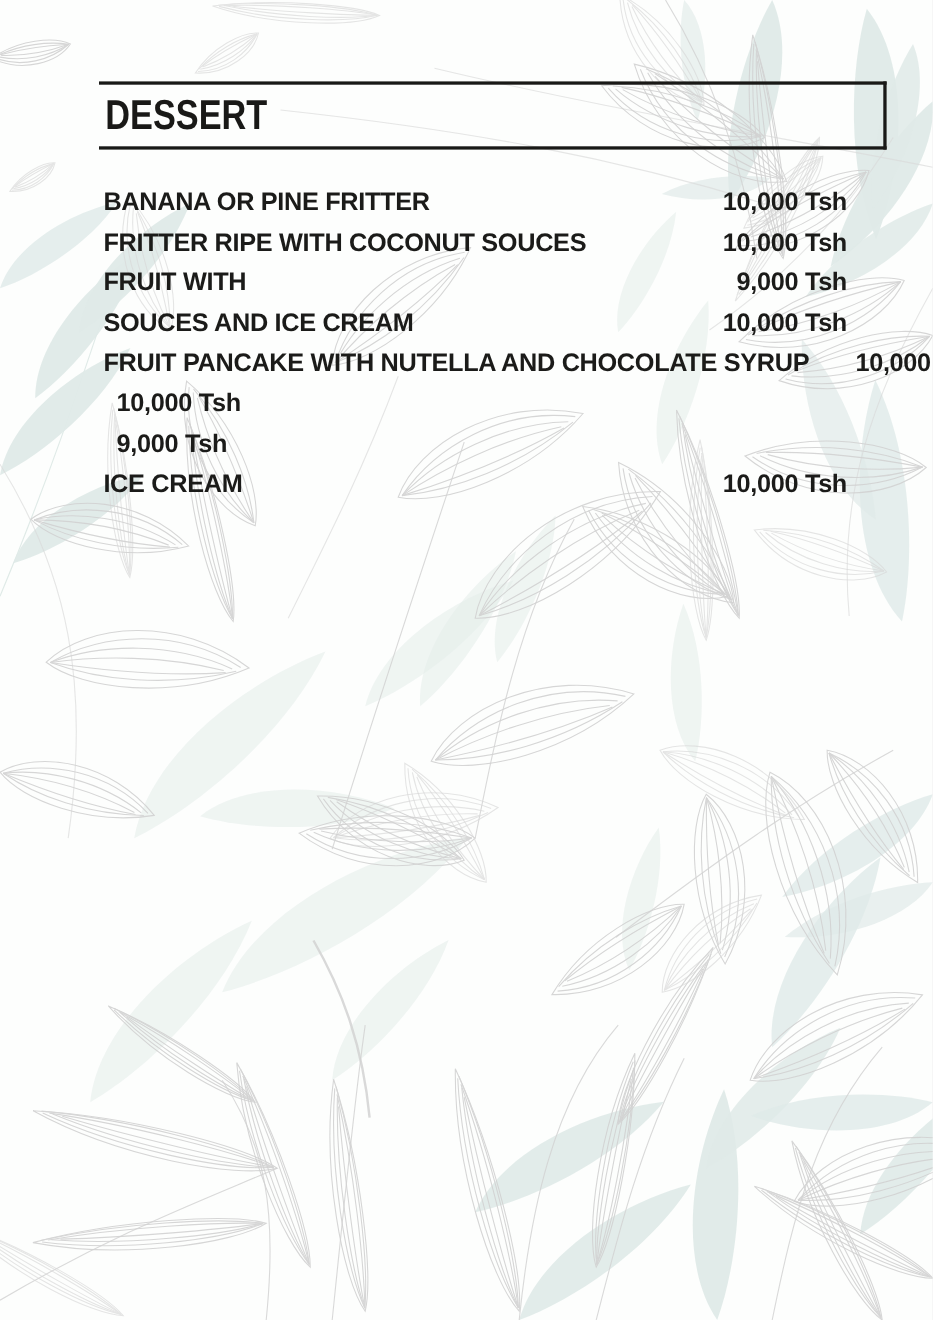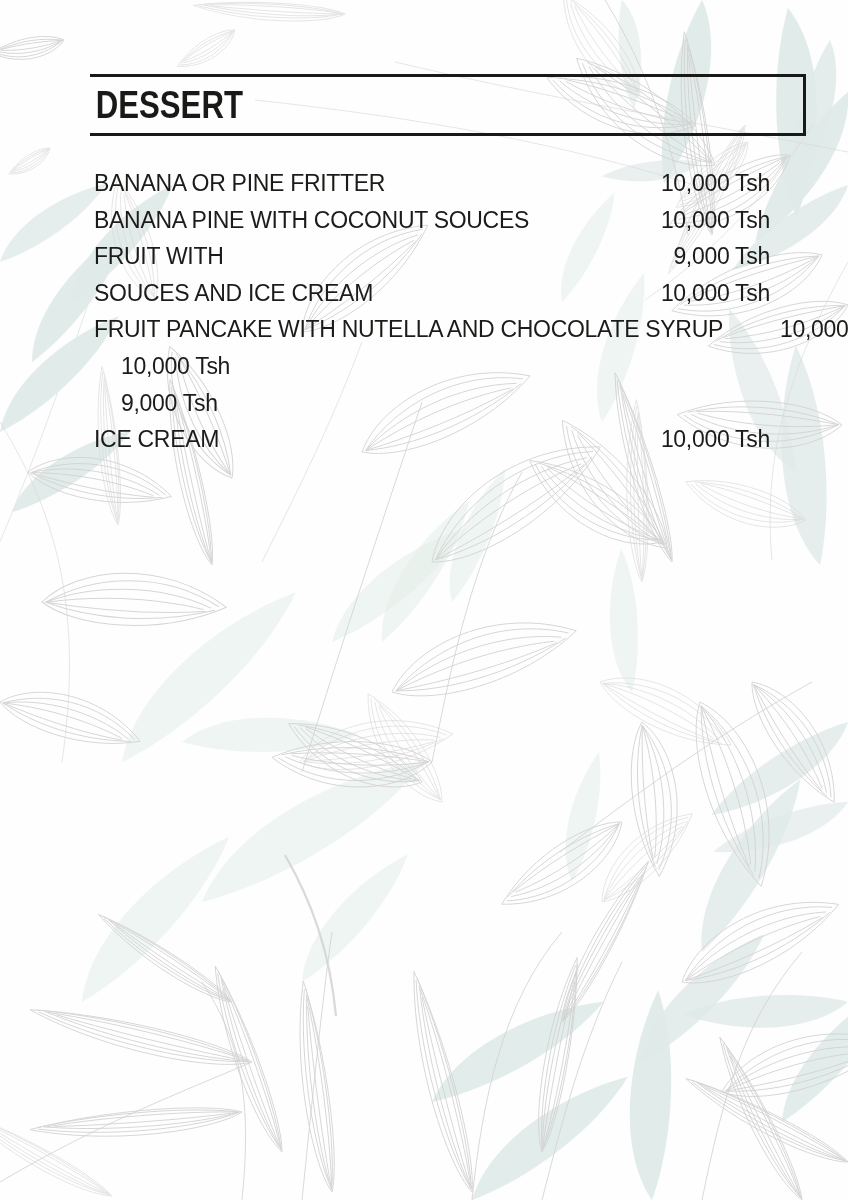--- a/index.html
+++ b/index.html
@@ -35,26 +35,26 @@
     transform:scaleX(.82);transform-origin:left center;
     white-space:nowrap;
   }
   .menu{
     position:absolute;left:94px;top:165px;width:676px;
     color:#1b1b19;
   }
   .row{
     display:flex;justify-content:space-between;align-items:baseline;
     height:36.6px;line-height:36.6px;
-    font-size:23px;font-weight:normal;white-space:nowrap;
+    font-size:23px;font-weight:bold;white-space:nowrap;
     letter-spacing:-0.3px;
     gap:30px;
   }
   .iname{flex:0 1 auto;overflow:visible;}
-  .iprice{margin-left:27px;text-align:right;}
+  .iprice{margin-left:12px;text-align:right;}
 </style>
 </head>
 <body>
 
 <div class="page">
 
   <svg class="bg" viewBox="0 0 848 1200" aria-hidden="true">
     <defs>
       <g id="lf">
         <path vector-effect="non-scaling-stroke" d="M0 0C18 -20 62 -27 97 -4C62 14 18 12 0 0Z"></path>
@@ -205,21 +205,21 @@
   <header class="title-box">
     <h1 class="title">DESSERT</h1>
   </header>
 
   <main class="menu" id="menu-list">
       <div class="row">
         <span class="iname">BANANA OR PINE FRITTER</span>
         <span class="iprice">10,000 Tsh</span>
       </div>
       <div class="row">
-        <span class="iname">BANANA PINE WITH COCONUT SOUCES</span>
+        <span class="iname">FRITTER RIPE WITH COCONUT SOUCES</span>
         <span class="iprice">10,000 Tsh</span>
       </div>
       <div class="row">
         <span class="iname">FRUIT WITH</span>
         <span class="iprice">9,000 Tsh</span>
       </div>
       <div class="row">
         <span class="iname">SOUCES AND ICE CREAM</span>
         <span class="iprice">10,000 Tsh</span>
       </div>

